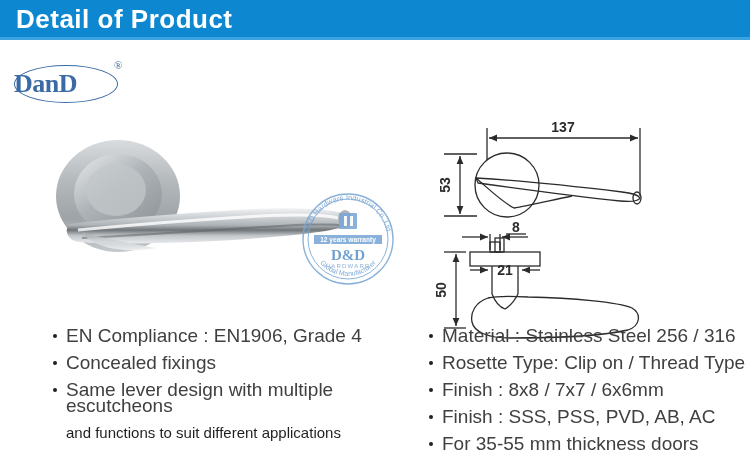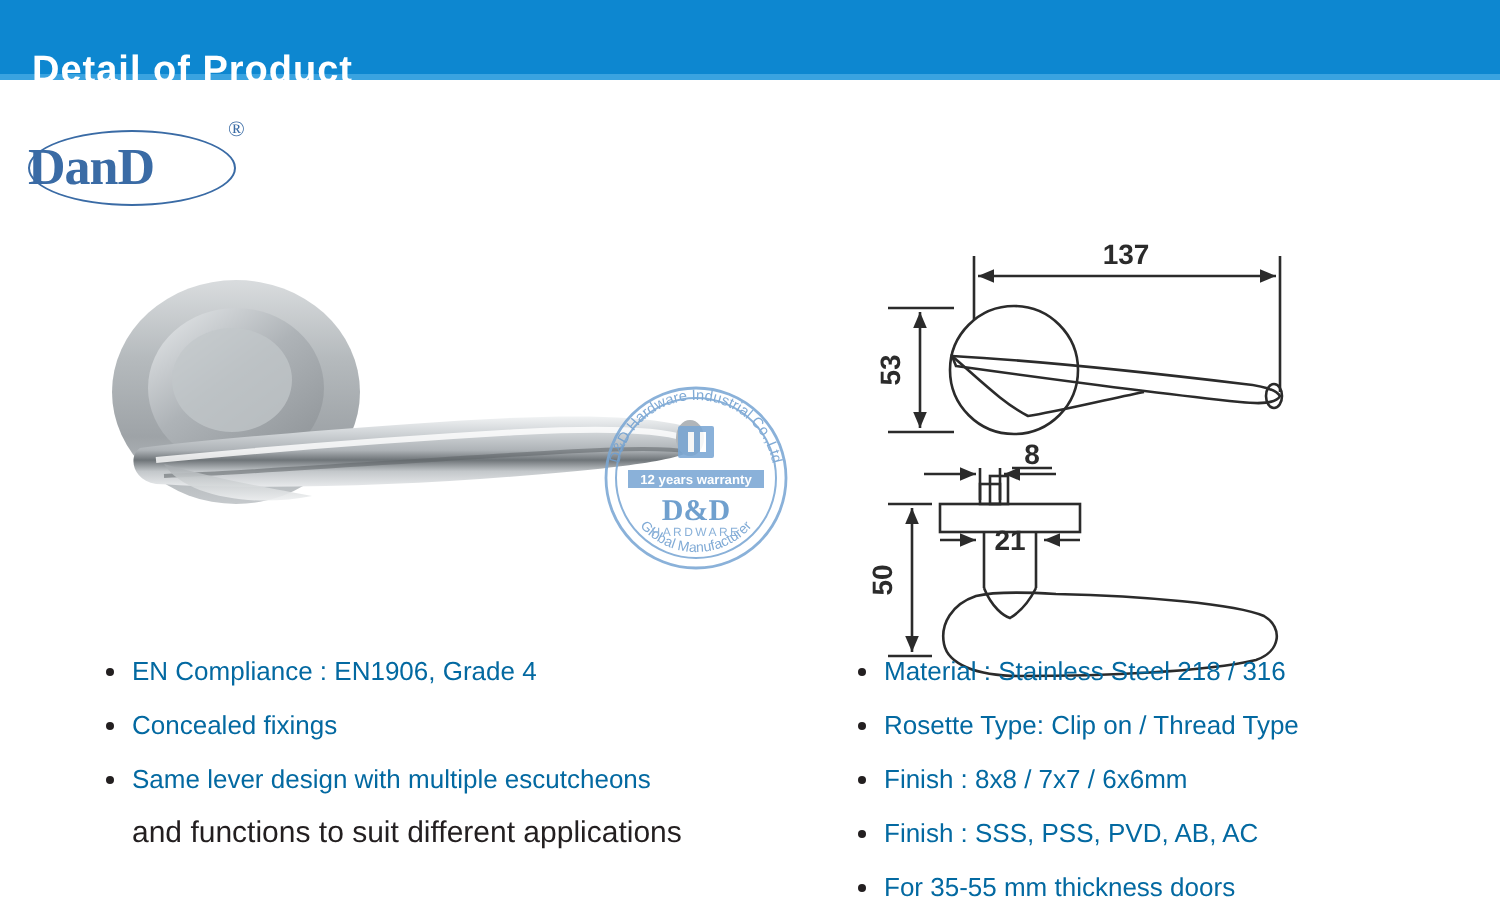--- a/index.html
+++ b/index.html
@@ -24,27 +24,26 @@
     width: 750px;
     height: 40px;
     background: #0d87d0;
     border-bottom: 3px solid #3aa3e0;
     box-sizing: border-box;
   }
   .header-title {
     position: absolute;
     left: 16px;
     top: 4px;
-    font-size: 19px;
+    font-size: 26px;
     font-weight: bold;
     color: #ffffff;
     letter-spacing: 0.5px;
     line-height: 31px;
     white-space: nowrap;
-    margin-top: 16px;
   }
 
   
   .logo-block {
     position: absolute;
     left: 14px;
     top: 57px;
     width: 120px;
     height: 48px;
   }
@@ -114,24 +113,24 @@
   .spec-col {
     position: absolute;
     top: 328px;
   }
   .spec-col.left  { left: 52px;  width: 360px; }
   .spec-col.right { left: 428px; width: 320px; }
 
   .spec-item {
     position: relative;
     padding-left: 14px;
-    font-size: 13px;
+    font-size: 19px;
     line-height: 16px;
     margin-bottom: 11px;
-    color: #0369a1;
+    color: #404040;
   }
   .spec-item .bullet {
     position: absolute;
     left: 1px;
     top: 6px;
     width: 4px;
     height: 4px;
     background: #231f20;
     border-radius: 50%;
   }
@@ -317,21 +316,21 @@
   <div class="spec-item">
     <span class="bullet"></span>
     <span>Same lever design with multiple escutcheons</span>
   </div>
   <div class="spec-sub">and functions to suit different applications</div>
 </div>
 
 <div class="spec-col right">
   <div class="spec-item">
     <span class="bullet"></span>
-    <span>Material : Stainless Steel 218 / 316</span>
+    <span>Material : Stainless Steel 256 / 316</span>
   </div>
   <div class="spec-item">
     <span class="bullet"></span>
     <span>Rosette Type: Clip on / Thread Type</span>
   </div>
   <div class="spec-item">
     <span class="bullet"></span>
     <span>Finish : 8x8 / 7x7 / 6x6mm</span>
   </div>
   <div class="spec-item">

